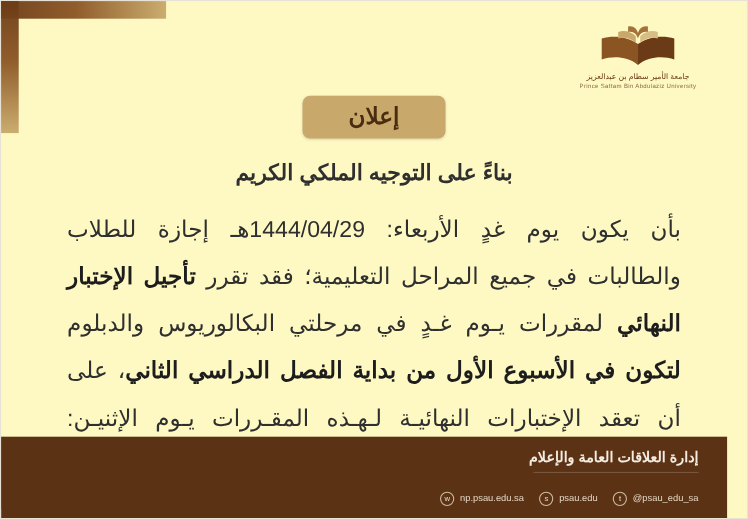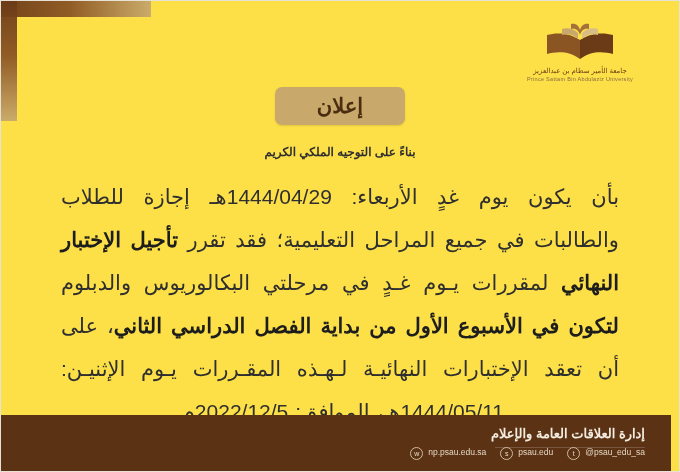--- a/index.html
+++ b/index.html
@@ -11,21 +11,21 @@
     height: 472px;
     font-family: "Liberation Sans", sans-serif;
     background: #ffffff;
     overflow: hidden;
   }
 
   .poster {
     position: relative;
     width: 680px;
     height: 472px;
-    background: #fde047;
+    background: #fef9c3;
     box-sizing: border-box;
     border: 1px solid #e7e1d7;
     overflow: hidden;
     padding-left: 30px;
   }
 
   
   .corner-band {
     position: absolute;
     top: 0;
@@ -97,21 +97,21 @@
   
   .body-block {
     position: absolute;
     top: 142px;
     left: 60px;
     right: 60px;
     text-align: center;
     direction: rtl;
   }
   .lead {
-    font-size: 12px;
+    font-size: 20px;
     font-weight: bold;
     color: #2f2f2f;
     margin: 0 0 14px 0;
     line-height: 1.5;
   }
   .para {
     font-size: 21px;
     color: #2f2f2f;
     line-height: 2.05;
     margin: 0;
@@ -121,23 +121,23 @@
   }
   .para b {
     font-weight: bold;
     color: #1d1d1d;
   }
 
   
   .footer {
     position: absolute;
     left: 0;
-    right: 8px;
+    right: 18px;
     bottom: 0;
-    height: 56px;
+    height: 74px;
     background: #5b3214;
     color: #f0e6d8;
     direction: rtl;
   }
   .footer-title {
     position: absolute;
     top: 11px;
     right: 26px;
     font-size: 13px;
     font-weight: bold;

